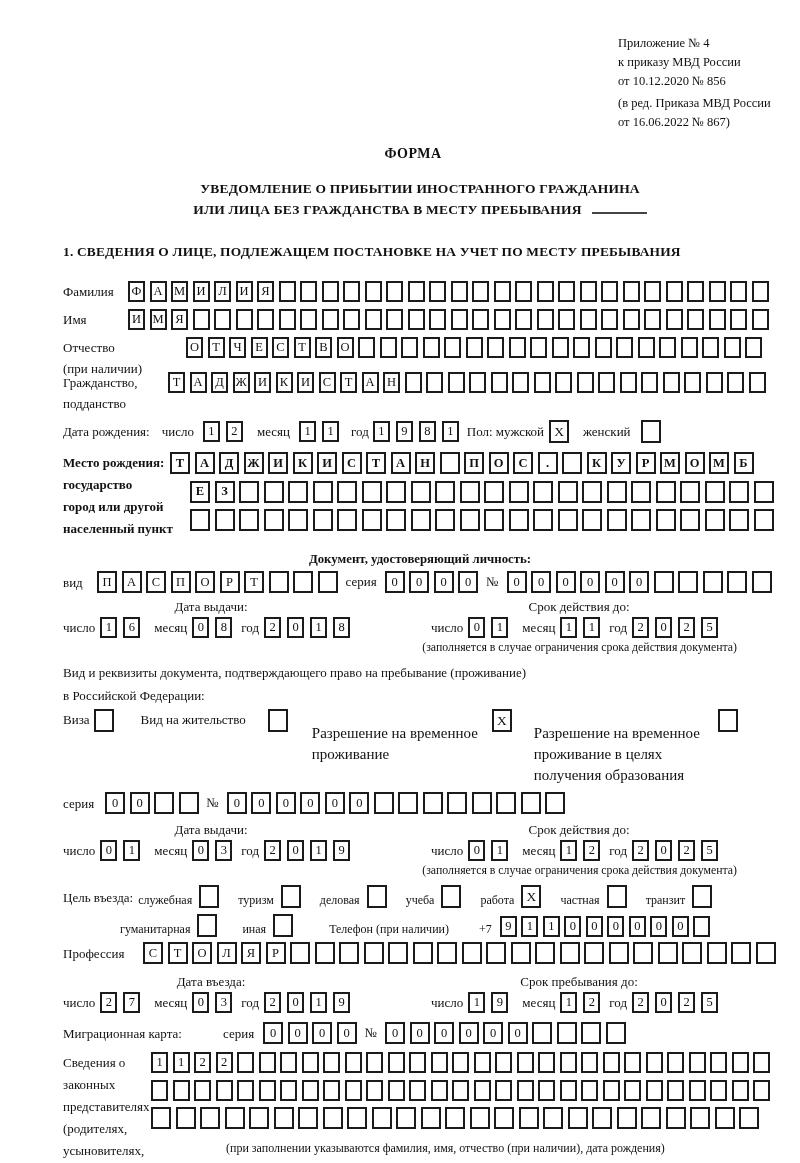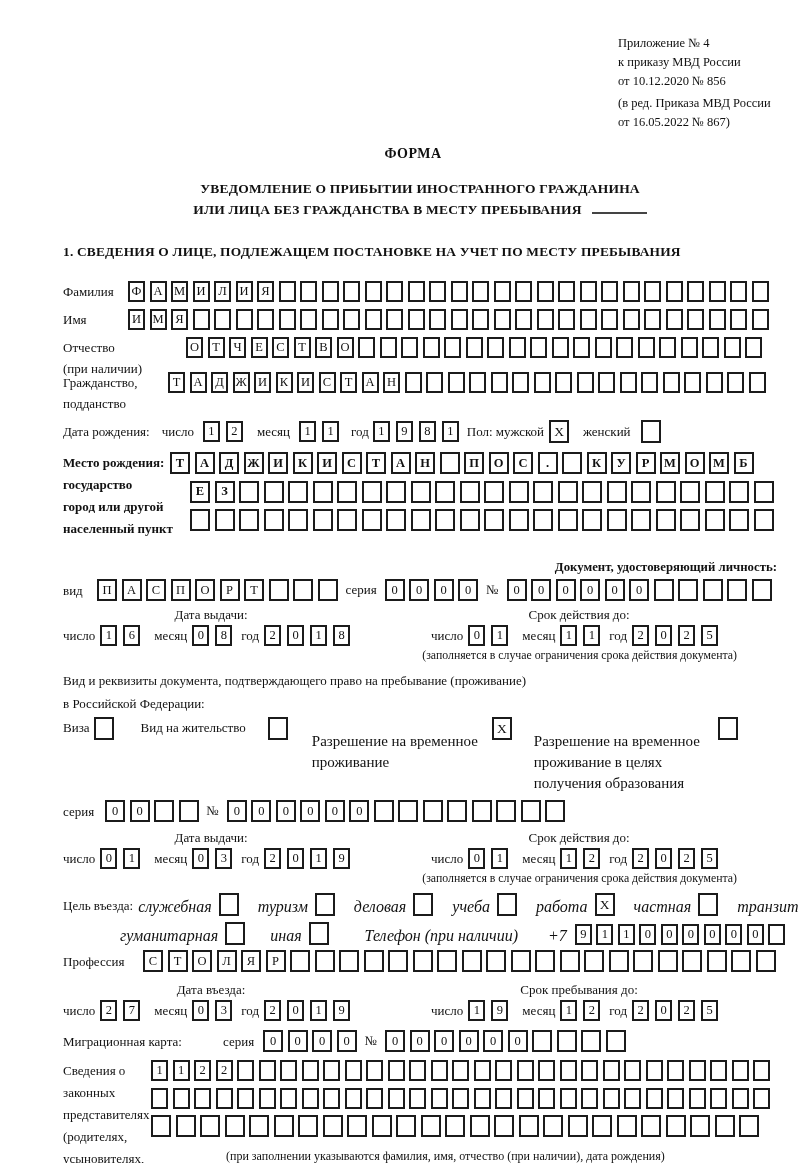--- a/index.html
+++ b/index.html
@@ -17,51 +17,51 @@
   .w65{width:65px;} .w123{width:123px;} .w105{width:105px;} .w127{width:127px;} .w80{width:80px;} .w160{width:160px;} .w88{width:88px;}
   .cells{display:flex;gap:4.5px;flex:none;}
   .cell{display:inline-flex;align-items:center;justify-content:center;flex:none;box-sizing:border-box;
         width:17px;height:21px;border:2px solid #1b1b1b;font-size:12.5px;line-height:1;background:#fff;}
   .wide .cell{width:20px;height:22px;}
   .spread{gap:6px;}
   .cbox{display:inline-flex;align-items:center;justify-content:center;flex:none;box-sizing:border-box;
         width:20px;height:23px;border:2px solid #1b1b1b;font-size:13.5px;background:#fff;}
   .stack>.cells{margin-bottom:6.5px;}
   .shift{margin-left:-20px;}
-  .dochead{margin-top:20px;text-align:right;font-weight:bold;font-size:12.8px;}
+  .dochead{margin-top:12px;text-align:center;font-weight:bold;font-size:12.8px;}
   .center-v{align-items:center;}
   .mlbl{margin:0 8px;flex:none;font-size:13px;}
   .datepair{display:flex;margin-top:2px;}
   .dcol{display:flex;flex-direction:column;}
   .dhead{text-align:center;font-size:13px;line-height:17px;}
   .dline{display:flex;align-items:center;margin-top:2px;}
   .dline .lbl{margin-right:5px;}
   .dline .cells{margin-right:9px;}
   .dcol.right{margin-left:72px;}
   .note{font-size:11.8px;text-align:right;padding-right:40px;margin-top:2px;line-height:15px;}
   .ptext{font-size:13px;line-height:23px;margin-top:6px;}
   .visarow{display:flex;align-items:flex-start;margin-top:2px;font-size:13px;}
   .vlabel{text-align:left;font-size:15px;line-height:21px;flex:none;margin-top:14px;}
   .purp{display:flex;align-items:flex-end;font-size:13px;}
   .purp .cbox{margin-left:7px;}
-  .purp .plbl{margin-left:19px;flex:none;font-size:16px;font-style:italic;}
+  .purp .plbl{margin-left:19px;flex:none;font-size:12px;}
   .gnote{font-size:12px;margin-top:12px;margin-left:75px;line-height:15px;}
   .glabel div{line-height:22px;font-size:13px;}
 </style>
 </head>
 <body>
 
 <div class="page">
 
   <div class="appendix">
     <div>Приложение № 4</div>
     <div>к приказу МВД России</div>
     <div>от 10.12.2020 № 856</div>
     <div class="amend">(в ред. Приказа МВД России</div>
-    <div>от 16.05.2022 № 867)</div>
+    <div>от 16.06.2022 № 867)</div>
   </div>
 
   <div class="forma">ФОРМА</div>
 
   <div class="title">
     <div>УВЕДОМЛЕНИЕ О ПРИБЫТИИ ИНОСТРАННОГО ГРАЖДАНИНА</div>
     <div><span>ИЛИ ЛИЦА БЕЗ ГРАЖДАНСТВА В МЕСТУ ПРЕБЫВАНИЯ</span><span class="t-underline"></span></div>
   </div>
 
   <div class="sec1">1. СВЕДЕНИЯ О ЛИЦЕ, ПОДЛЕЖАЩЕМ ПОСТАНОВКЕ НА УЧЕТ ПО МЕСТУ ПРЕБЫВАНИЯ</div>

